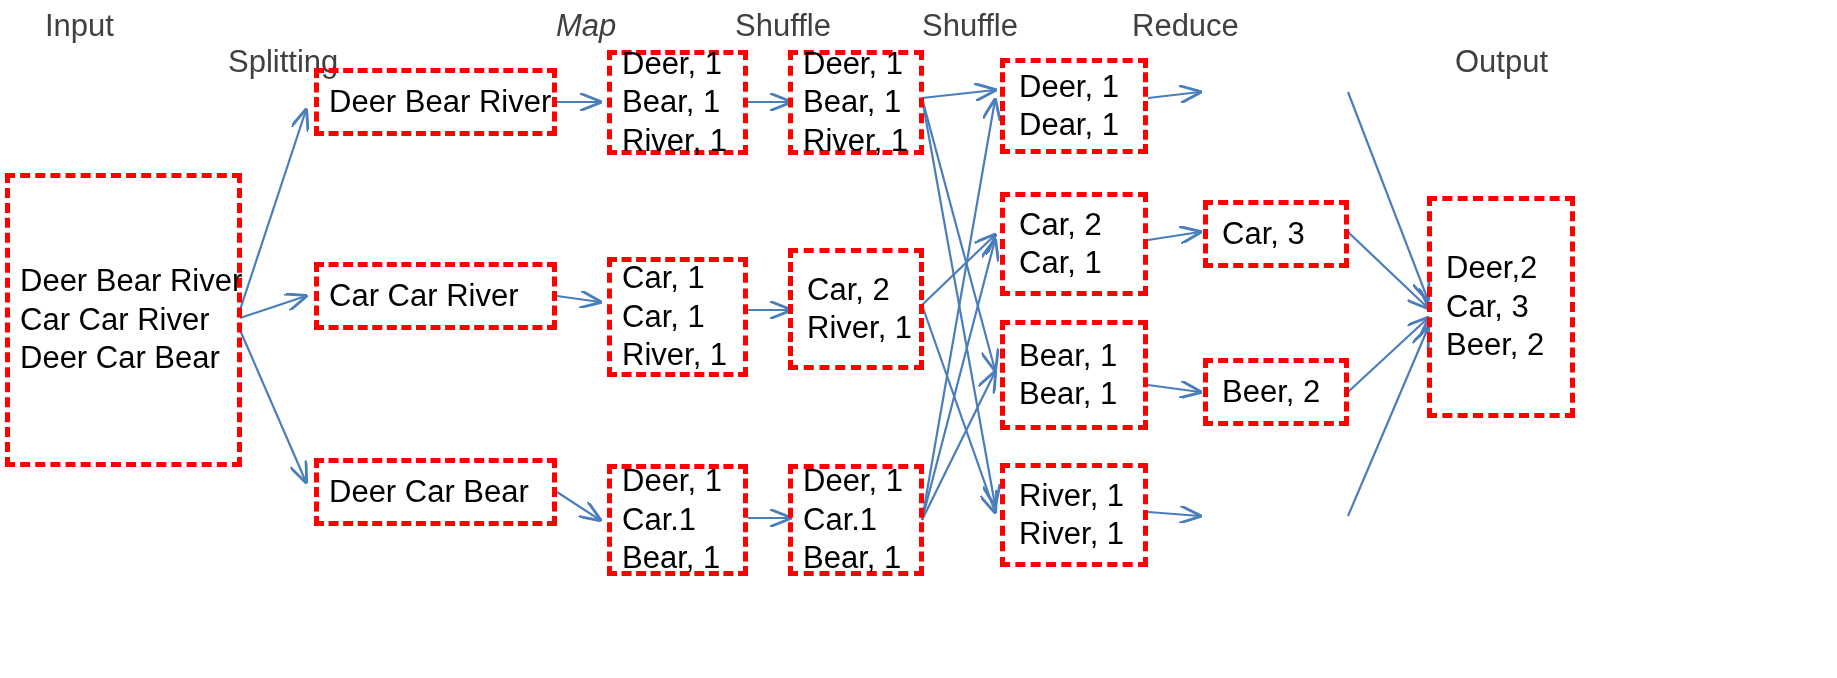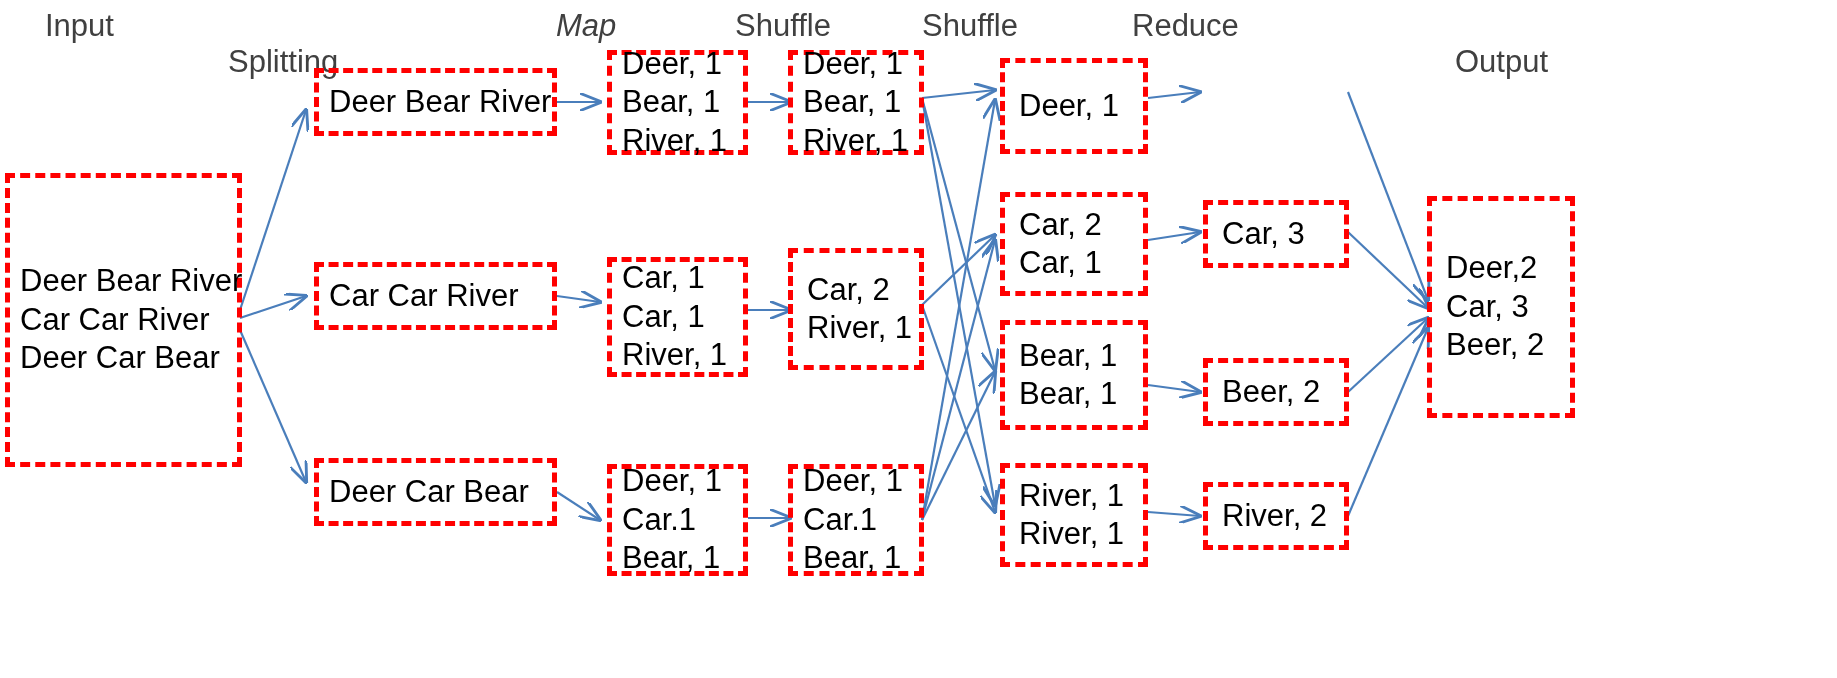--- a/index.html
+++ b/index.html
@@ -109,43 +109,41 @@
     <div class="line">River, 1</div>
   </div>
   <div class="node" style="left:788px;top:464px;width:136px;height:112px;">
     <div class="line">Deer, 1</div>
     <div class="line">Car.1</div>
     <div class="line">Bear, 1</div>
   </div>
 
   <div class="node center" style="left:1000px;top:58px;width:148px;height:96px;">
     <div class="line">Deer, 1</div>
+    <div class="line">Dear, 1</div>
   </div>
   <div class="node center" style="left:1000px;top:192px;width:148px;height:104px;">
     <div class="line">Car, 2</div>
     <div class="line">Car, 1</div>
   </div>
   <div class="node center" style="left:1000px;top:320px;width:148px;height:110px;">
     <div class="line">Bear, 1</div>
     <div class="line">Bear, 1</div>
   </div>
   <div class="node center" style="left:1000px;top:463px;width:148px;height:104px;">
     <div class="line">River, 1</div>
     <div class="line">River, 1</div>
   </div>
 
   <div class="node center" style="left:1203px;top:200px;width:146px;height:68px;">
     <div class="line">Car, 3</div>
   </div>
   <div class="node center" style="left:1203px;top:358px;width:146px;height:68px;">
     <div class="line">Beer, 2</div>
   </div>
-  <div class="node center" style="left:1203px;top:482px;width:146px;height:68px;">
-    <div class="line">River, 2</div>
-  </div>
 
   <div class="node center" style="left:1427px;top:196px;width:148px;height:222px;">
     <div class="line">Deer,2</div>
     <div class="line">Car, 3</div>
     <div class="line">Beer, 2</div>
   </div>
 
 </div>
 
 </body></html>

